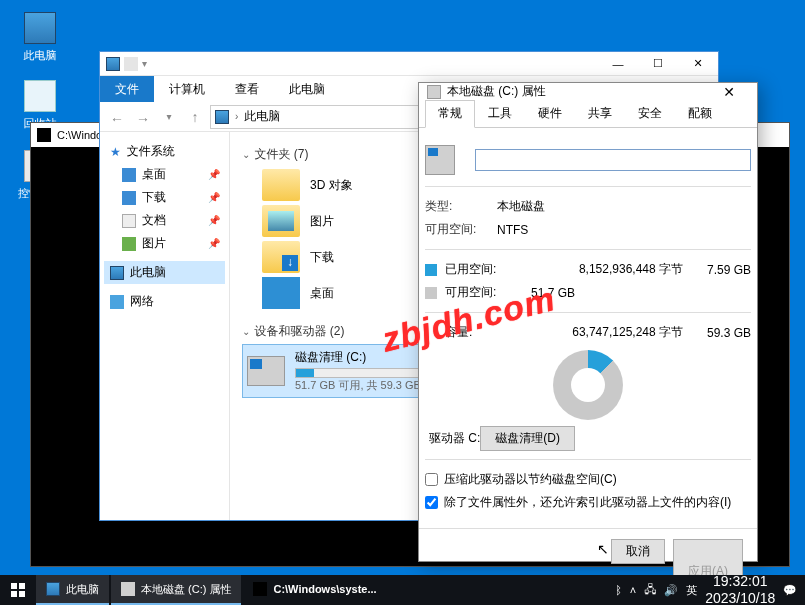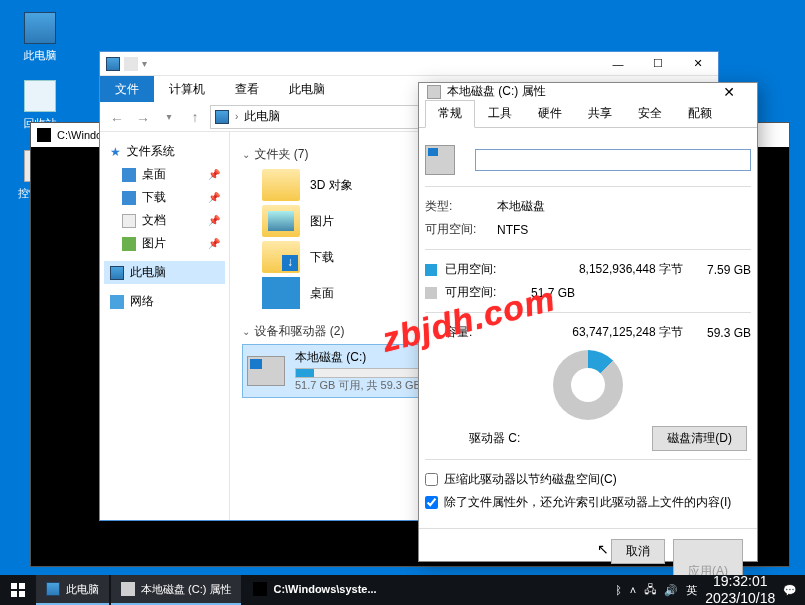--- a/index.html
+++ b/index.html
@@ -64,21 +64,21 @@
 .props-input { flex: 1; height: 22px; border: 1px solid #7a9fcb; padding: 0 4px; }
 .props-hr { border: none; border-top: 1px solid #ddd; margin: 8px 0; }
 .usage-row { display: flex; align-items: center; padding: 3px 0; gap: 8px; }
 .swatch { width: 12px; height: 12px; }
 .usage-label { width: 62px; }
 .usage-bytes { flex: 1; text-align: right; }
 .usage-gb { width: 60px; text-align: right; }
 .donut-wrap { display: flex; align-items: center; justify-content: center; padding: 6px 0 2px; position: relative; }
 .donut { width: 70px; height: 70px; border-radius: 50%; background: conic-gradient(#26a0da 0 46deg, #c9c9c9 46deg 360deg); position: relative; }
 .donut::after { content: ""; position: absolute; inset: 18px; background: #fff; border-radius: 50%; }
-.drive-label-row { display: flex; align-items: center; justify-content: space-between; padding: 4px 4px 0; margin-left: 40px; }
+.drive-label-row { display: flex; align-items: center; justify-content: flex-start; padding: 4px 4px 0; }
 .btn { border: 1px solid #adadad; background: #e1e1e1; padding: 3px 14px; font-size: 12px; }
 .btn.primary { border: 1px solid #0078d7; background: #14b8a6; margin-top: 40px; }
 .checkrow { display: flex; align-items: center; gap: 6px; padding: 3px 0; }
 .props-buttons { border-top: 1px solid #ddd; padding: 10px 14px; display: flex; justify-content: flex-end; gap: 8px; }
 
 
 .watermark { position: absolute; color: #ff2a2a; font-size: 34px; font-weight: bold; font-style: italic; transform: rotate(-14deg); pointer-events: none; text-shadow: 0 0 1px #ff2a2a; left: 380px; top: 300px; letter-spacing: 1px; }
 
 
 .ico-pc { background: linear-gradient(#4aa3df,#2d7ab8); border: 1px solid #246; }
@@ -205,21 +205,21 @@
       <div style="height:8px"></div>
       <div class="exp-section-hdr">
           <span class="chev">⌄</span>
           <span>设备和驱动器 (2)</span>
         </div>
       <div class="drive-item">
         <div class="drive-ico" style="background:#d0d0d0;border:1px solid #999;position:relative">
             <div style="position:absolute;left:2px;top:2px;width:12px;height:10px;background:#1979ca"></div>
           </div>
         <div>
-          <div>本地磁盘 (C:)</div>
+          <div>磁盘清理 (C:)</div>
           <div class="drive-bar">
               <div class="drive-bar-fill" style="width:13%"></div>
             </div>
           <div style="color:#666;font-size:11px">51.7 GB 可用, 共 59.3 GB</div>
         </div>
       </div>
     </div>
   </div>
 </div>
 

